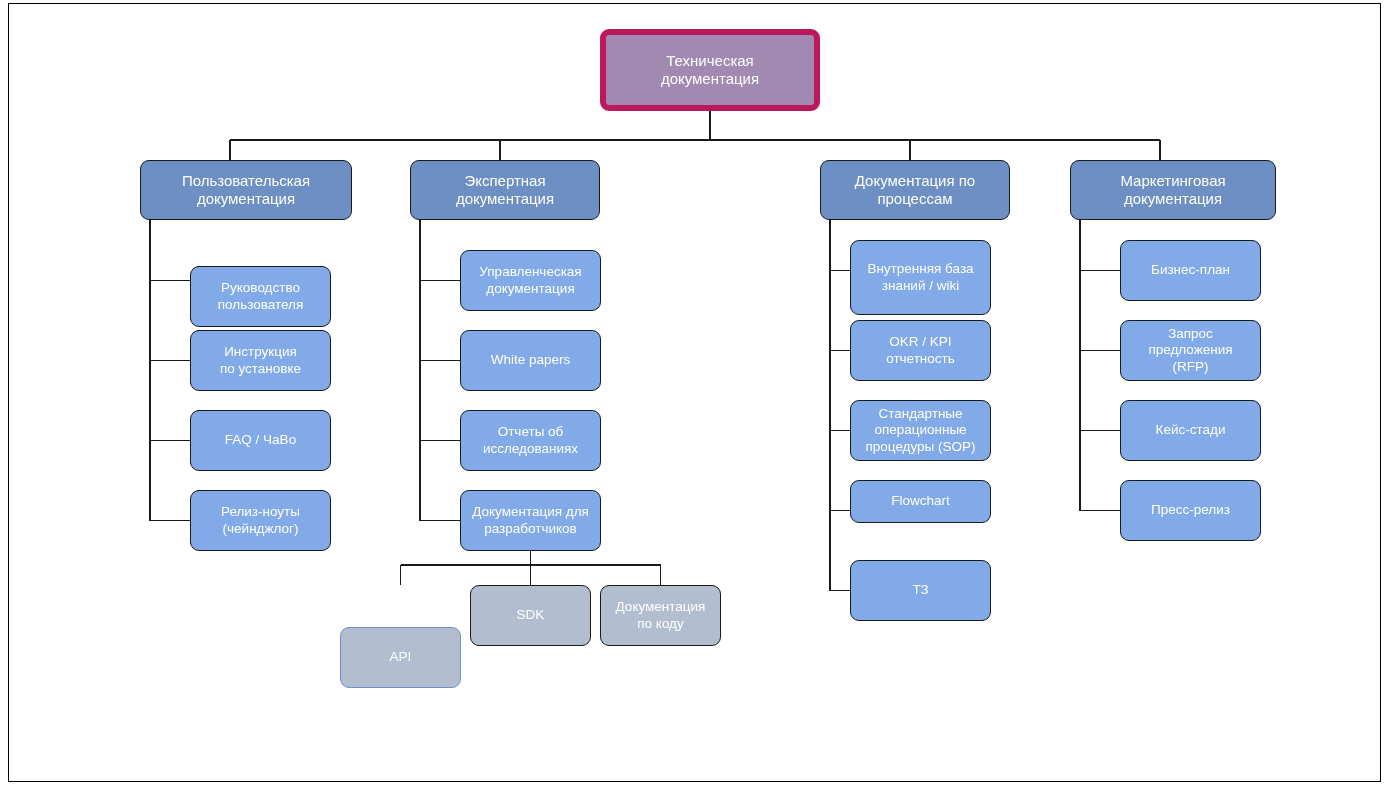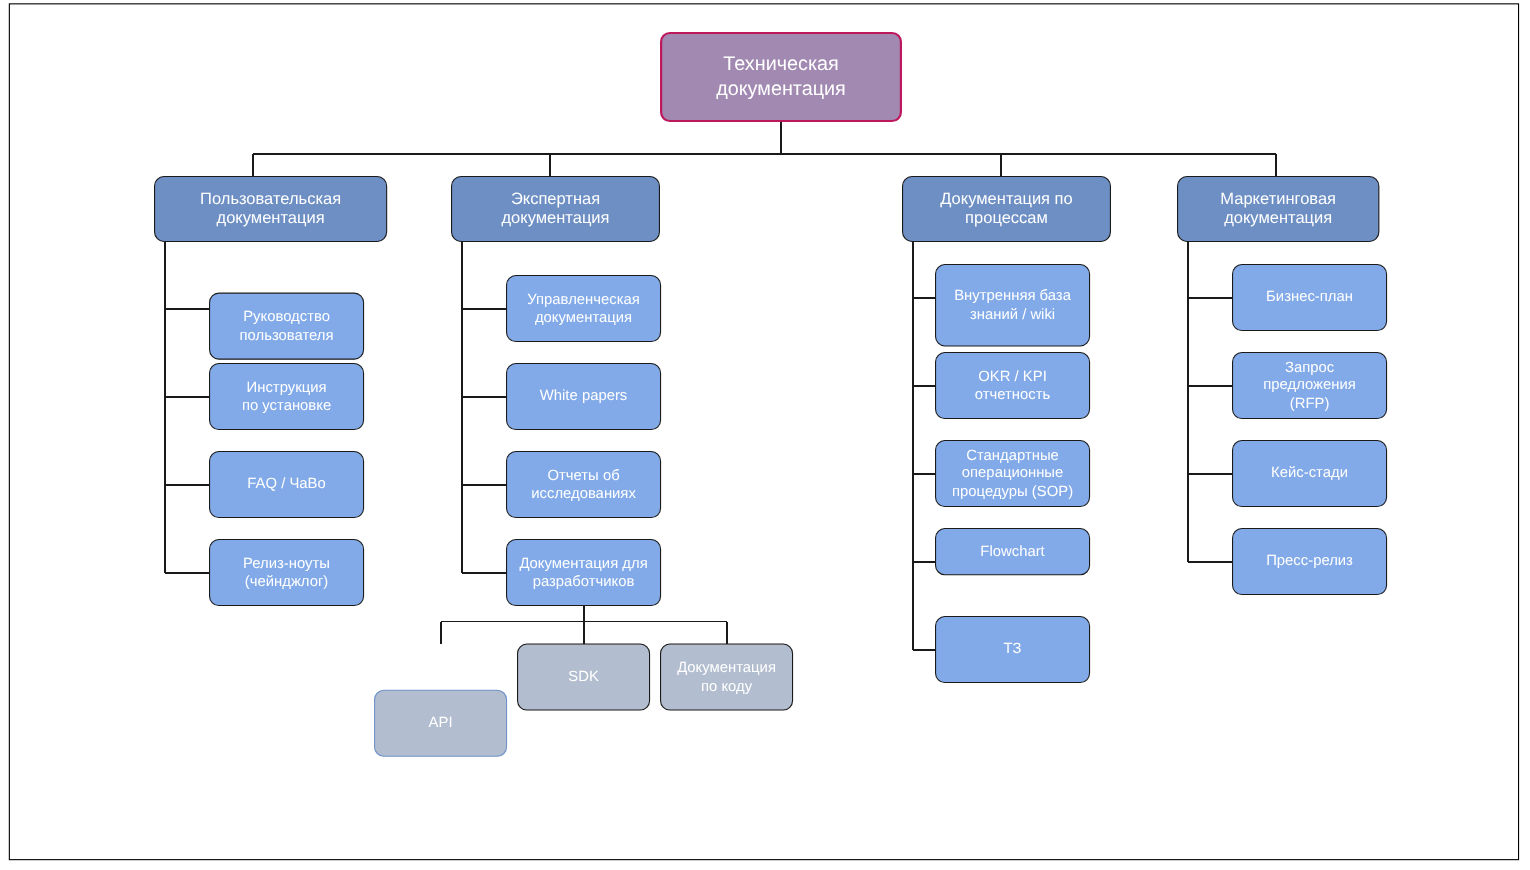--- a/index.html
+++ b/index.html
@@ -49,22 +49,22 @@
     padding: 2px 6px;
     overflow: hidden;
   }
   .node .label {
     display: block;
     white-space: pre-line;
     width: 100%;
   }
   .lvl-root {
     background: #a189b1;
-    border: 2px solid #be185d;
-    font-size: 18px;
+    border: 6px solid #be185d;
+    font-size: 15px;
     font-weight: 400;
   }
   .lvl-2 {
     background: #6d8fc3;
     border: 1.6px solid #1a1a1a;
     font-size: 15px;
   }
   .lvl-3 {
     background: #82aae8;
     border: 1.6px solid #1a1a1a;
@@ -188,21 +188,21 @@
         <span class="label">Стандартные
 операционные
 процедуры (SOP)</span>
       </div>
       <div class="node lvl-3" style="left: 850px; top: 480px; width: 141px; height: 43px;">
         <span class="label">Flowchart</span>
       </div>
       <div class="node lvl-3" style="left: 850px; top: 560px; width: 141px; height: 61px;">
         <span class="label">ТЗ</span>
       </div>
-      <div class="node lvl-2" style="left: 1070px; top: 160px; width: 184px; height: 60px;">
+      <div class="node lvl-2" style="left: 1070px; top: 160px; width: 206px; height: 60px;">
         <span class="label">Маркетинговая
 документация</span>
       </div>
       <div class="node lvl-3" style="left: 1120px; top: 240px; width: 141px; height: 61px;">
         <span class="label">Бизнес-план</span>
       </div>
       <div class="node lvl-3" style="left: 1120px; top: 320px; width: 141px; height: 61px;">
         <span class="label">Запрос
 предложения
 (RFP)</span>

